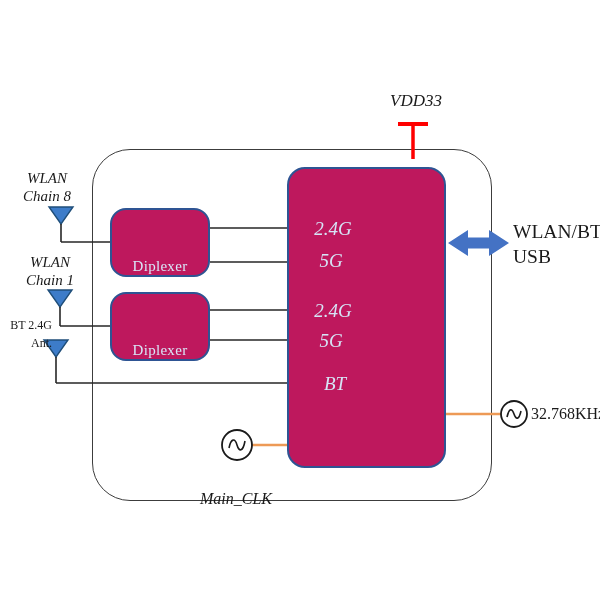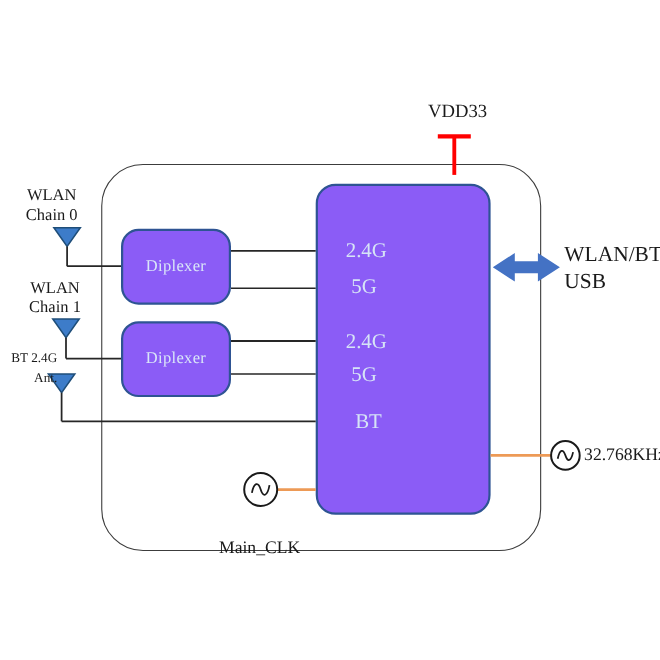--- a/index.html
+++ b/index.html
@@ -1,29 +1,29 @@
 <!DOCTYPE html>
 <html><head>
 <meta charset="utf-8">
 <style>
   html,body{margin:0;padding:0;background:#fff;}
   #canvas{
     position:relative;width:600px;height:600px;background:#fff;overflow:hidden;
     font-family:"Liberation Serif", serif;color:#1a1a1a;
   }
   .abs{position:absolute;}
-  .center{transform:translate(-50%,-50%);text-align:center;}
+  .center{transform:translate(-50%,-50%);text-align:center;font-style:italic;}
   .vcenter{transform:translate(0,-50%);}
   #outer-board{
     left:92px;top:149px;width:398px;height:350px;
     border:1.4px solid #3c3c3c;border-radius:38px;background:#fff;
   }
   .blue-box{
-    background:#8b5cf6;border:2px solid #2E5493;box-sizing:border-box;
-    display:flex;align-items:center;justify-content:center;
+    background:#be185d;border:2px solid #2E5493;box-sizing:border-box;
+    display:flex;align-items:flex-end;justify-content:center;
   }
   #main-chip{left:287px;top:167px;width:159px;height:301px;border-radius:18px;}
   #diplexer-1{left:110px;top:208px;width:100px;height:69px;border-radius:16px;}
   #diplexer-2{left:110px;top:292px;width:100px;height:69px;border-radius:16px;}
   .diplexer-label{color:#D9E6F8;font-size:15px;letter-spacing:.3px;}
   .chip-port{color:#D6E4F6;font-size:19px;white-space:nowrap;}
   #svg-overlay{left:0;top:0;width:600px;height:600px;pointer-events:none;}
   .small-label{font-size:15px;line-height:18px;white-space:nowrap;}
   #vdd33-label{left:416px;top:101px;font-size:17px;}
   #antenna1-label{left:47px;top:187px;}
@@ -90,21 +90,21 @@
     <g>
       <circle cx="237" cy="445" r="15" fill="#fff" stroke="#1a1a1a" stroke-width="1.8"></circle>
       <path d="M229,448 C231,438 235,438 237,445 C239,452 243,452 245,441" fill="none" stroke="#1a1a1a" stroke-width="1.6"></path>
     </g>
   </svg>
 
   <div id="vdd33-label" class="abs center">VDD33</div>
 
   <div id="antenna1-label" class="abs center small-label">
     <div>WLAN</div>
-    <div>Chain 0</div>
+    <div>Chain 8</div>
   </div>
 
   <div id="antenna2-label" class="abs center small-label">
     <div>WLAN</div>
     <div>Chain 1</div>
   </div>
 
   <div id="antenna3-label" class="abs">
     <div>BT 2.4G</div>
     <div>Ant.</div>

